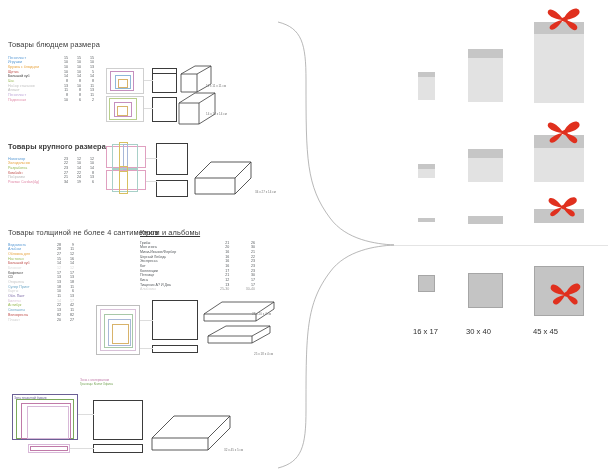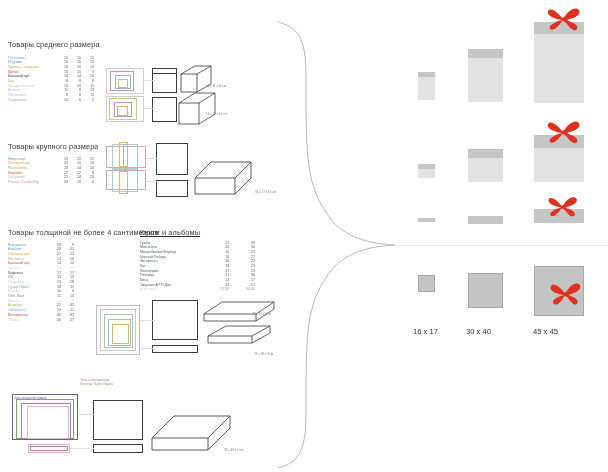--- a/index.html
+++ b/index.html
@@ -44,21 +44,21 @@
   .hrule{position:absolute;border-top:0.5px solid #e4e4e4;}
 
   svg{display:block;overflow:visible;}
 </style>
 </head>
 <body>
 
 <div class="board">
 
   <div class="abs" style="left:8px;top:40px;">
-    <div class="sect-title">Товары среднего размера</div>
+    <div class="sect-title">Товары блюдцем размера</div>
   </div>
 
   <table class="spec abs" style="left:8px;top:56px;width:86px;">
     <tbody>
       <tr>
           <td class="nm" style="color:#5b9bd5">Пенопласт</td>
           <td class="v">15</td>
           <td class="v2">15</td>
           <td class="v3">15</td>
         </tr>
@@ -147,21 +147,21 @@
     <g fill="none" stroke="#3b3b3b" stroke-width="0.8">
       <path d="M3,13 L19,3 L39,3 L39,24 L23,34 L3,34 Z"></path>
       <path d="M3,13 L23,13 L39,3"></path>
       <path d="M23,13 L23,34"></path>
     </g>
   </svg>
 
   <div class="dimlbl" style="left:206px;top:84px;">11 x 11 x 11 см</div>
   <div class="dimlbl" style="left:206px;top:112px;">14 x 14 x 14 см</div>
 
-  <div class="abs" style="left:8px;top:142px;">
+  <div class="abs" style="left:8px;top:142px;font-weight:bold;">
     <div class="sect-title">Товары крупного размера</div>
   </div>
 
   <table class="spec abs" style="left:8px;top:157px;width:86px;">
     <tbody>
       <tr>
           <td class="nm" style="color:#5b9bd5">Навигатор</td>
           <td class="v">23</td>
           <td class="v2">12</td>
           <td class="v3">12</td>

